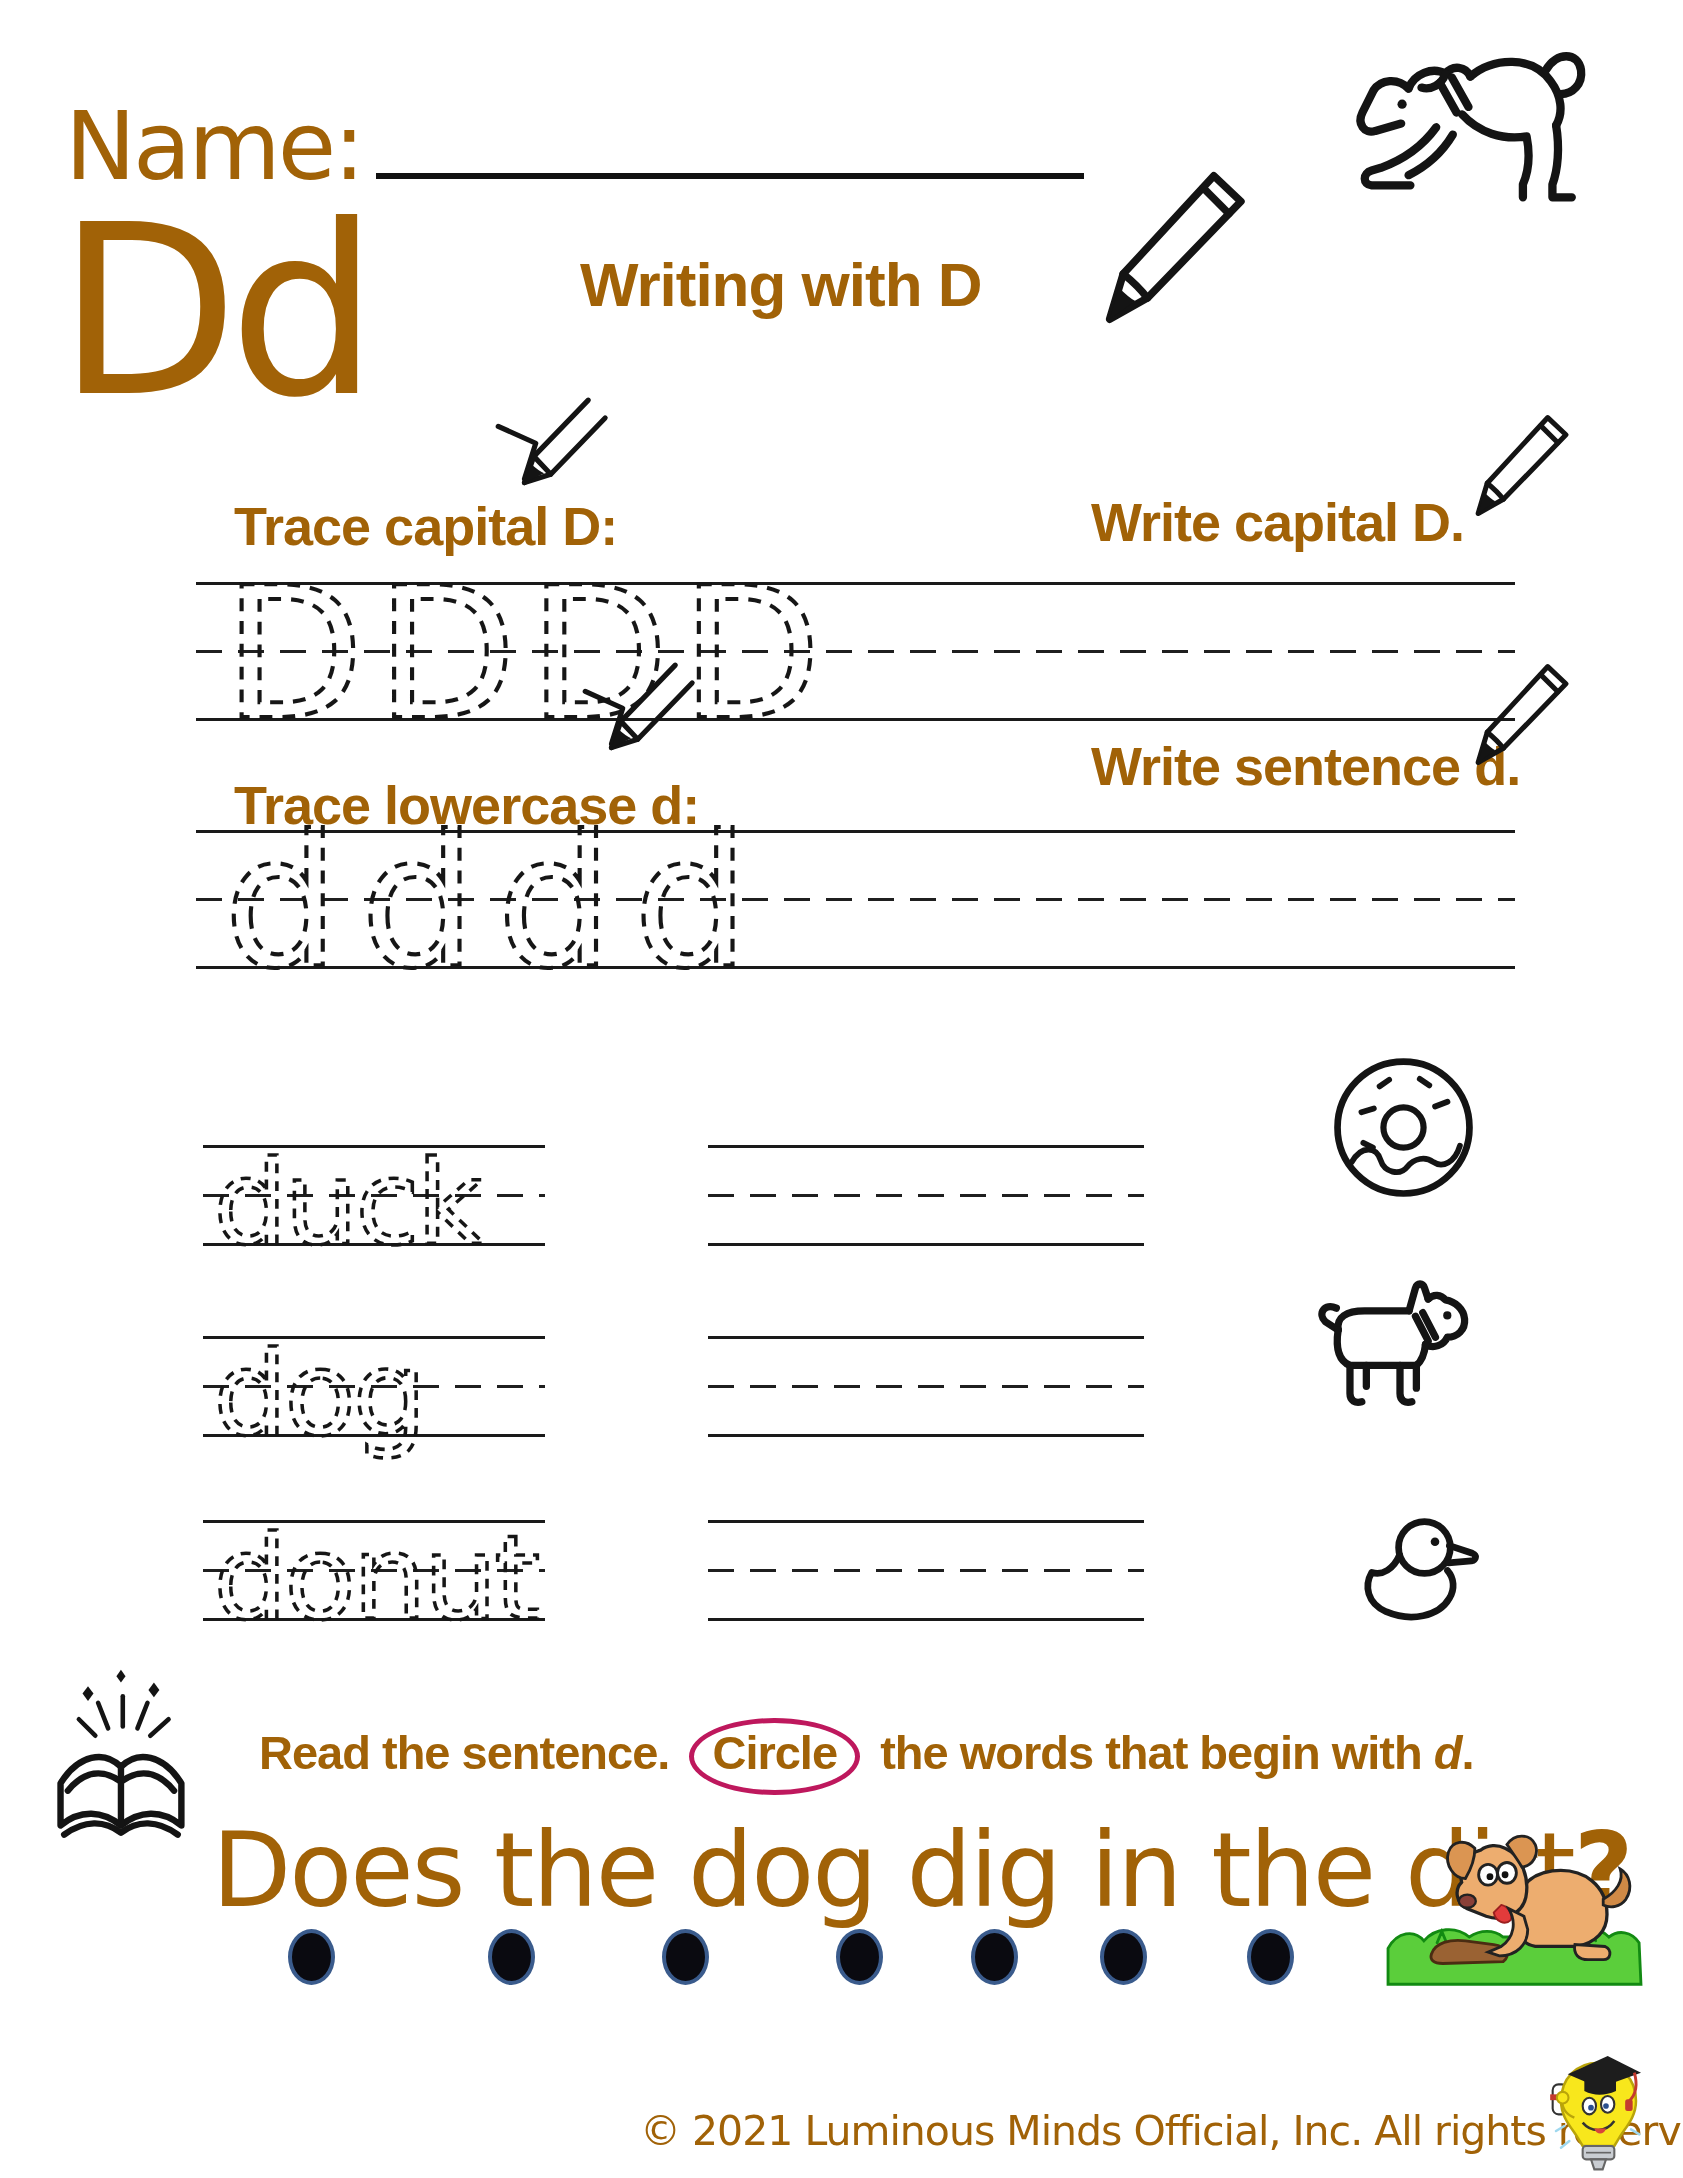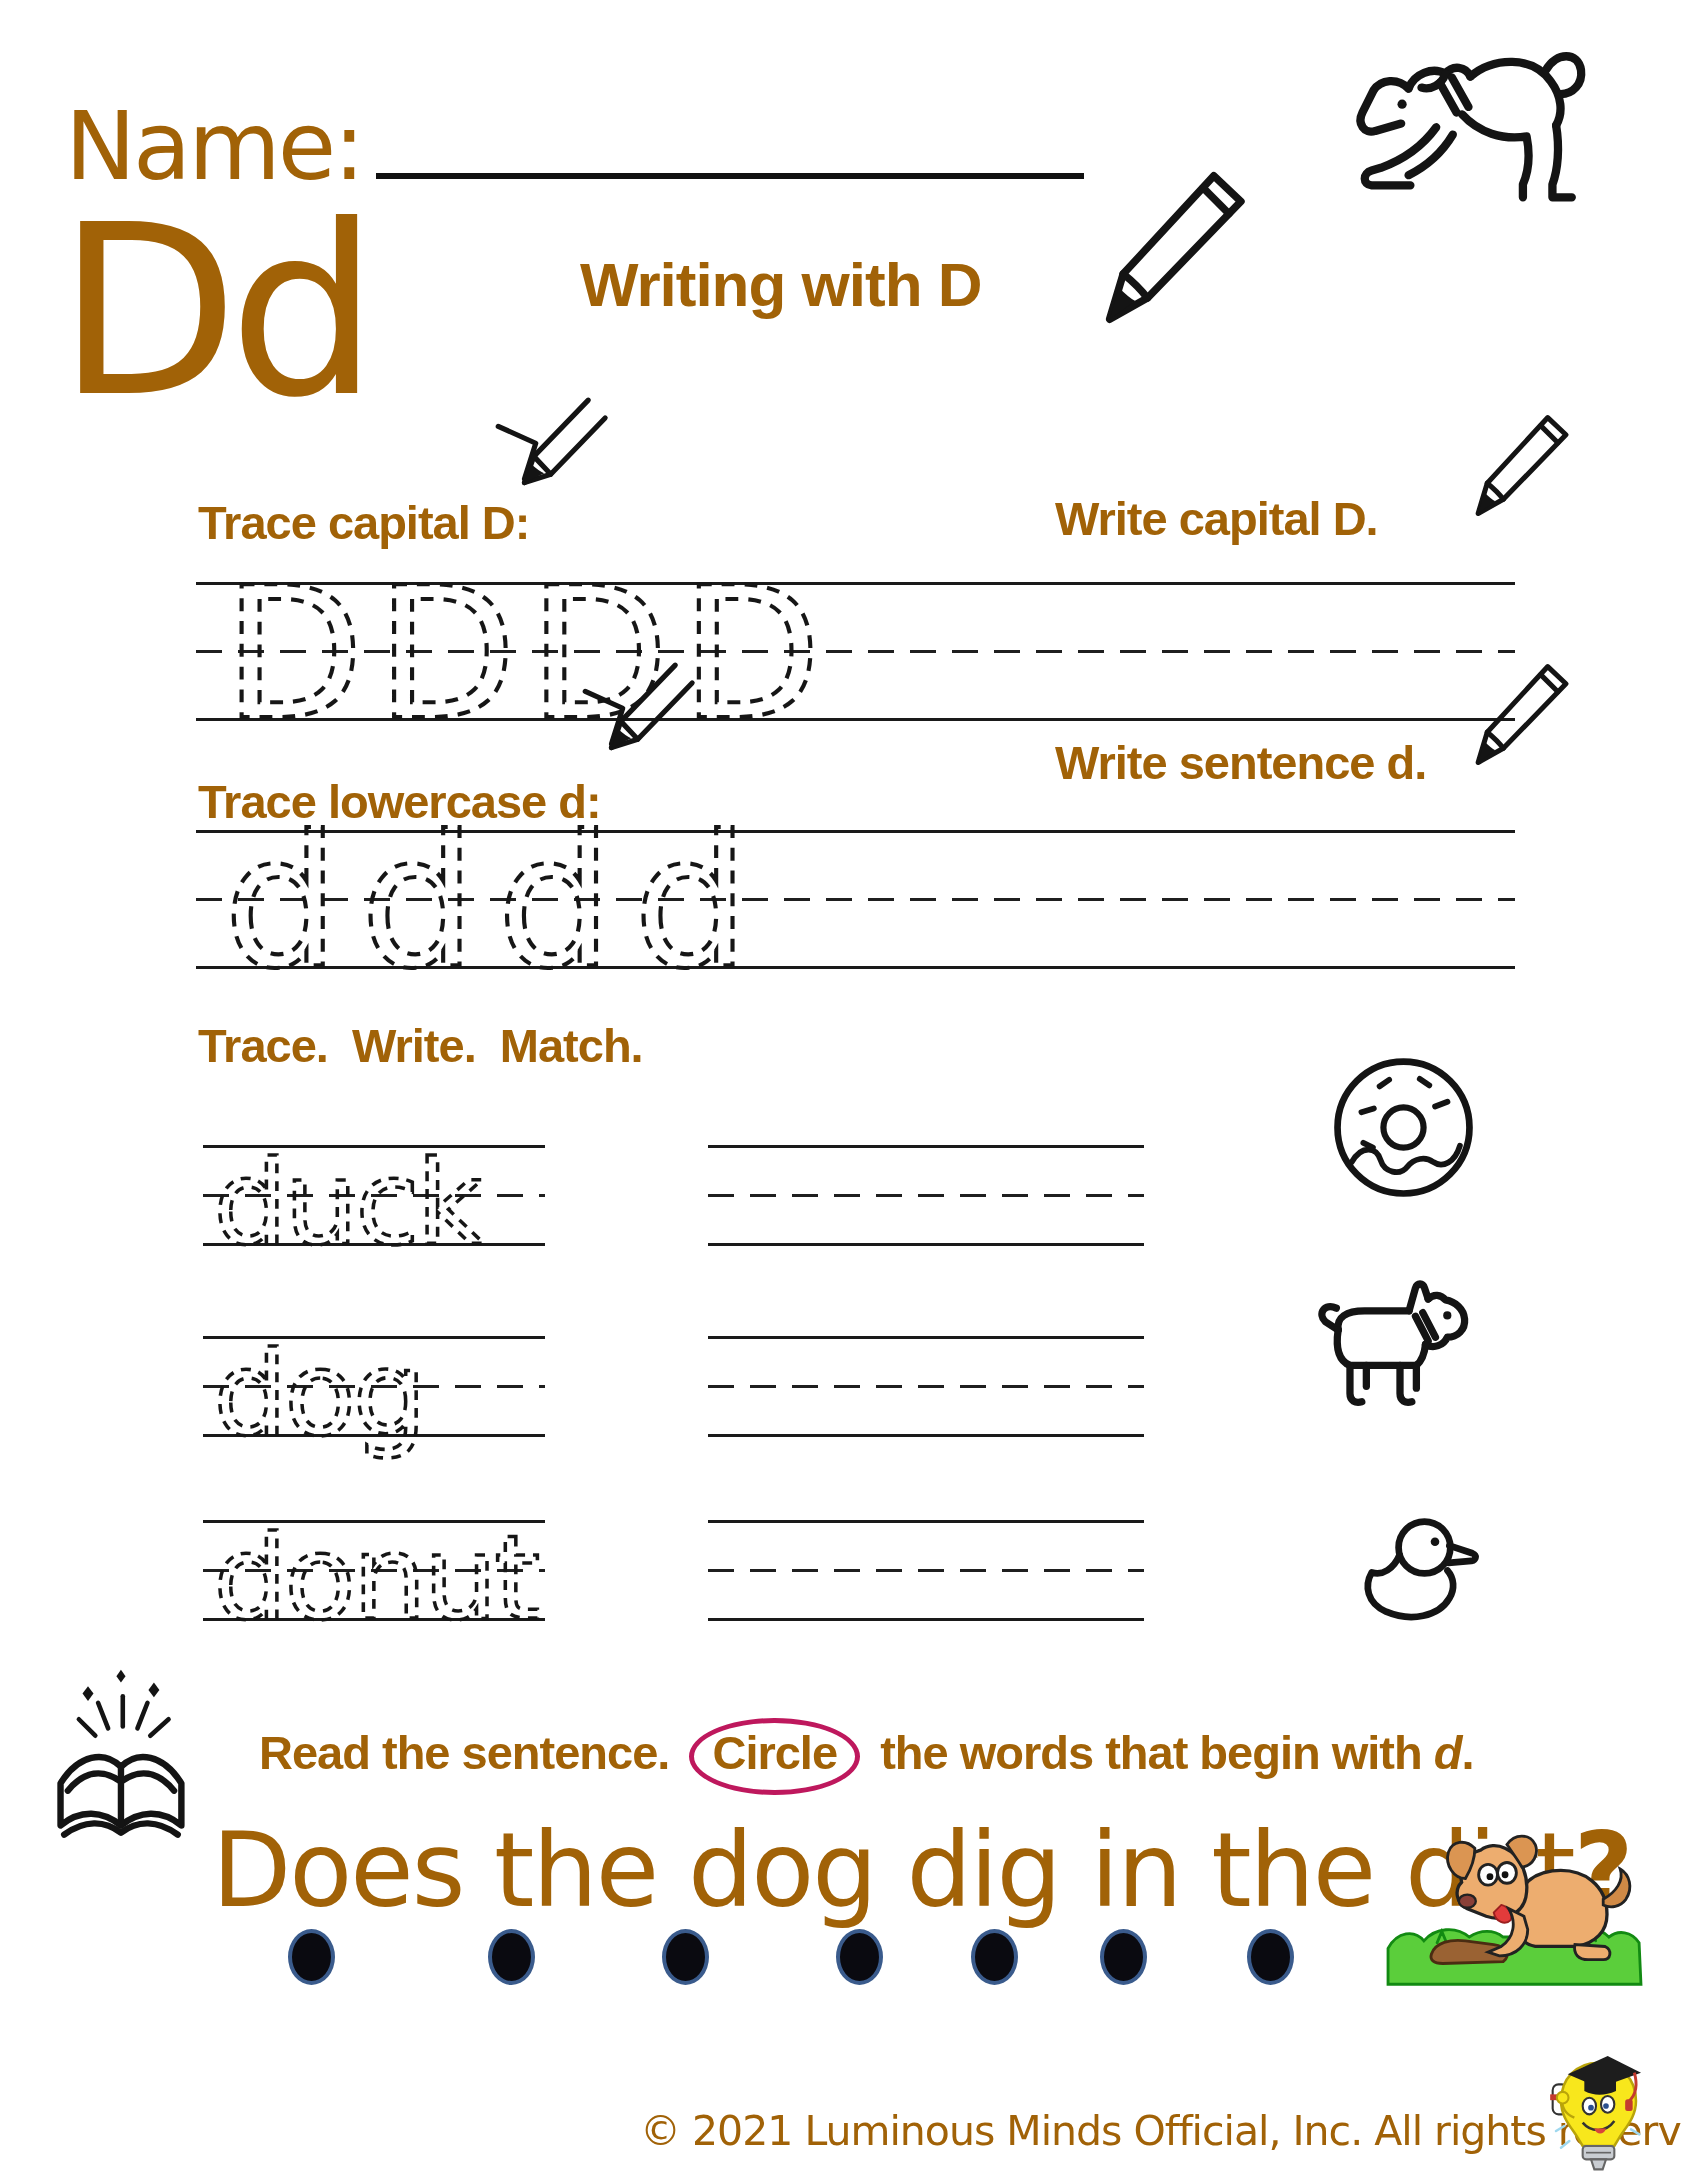--- a/index.html
+++ b/index.html
@@ -8,21 +8,21 @@
     font-family:"Liberation Sans",sans-serif;color:#a16207;overflow:hidden;
     margin:0 auto;
   }
   .abs{position:absolute;}
   
   .name-row{left:65px;top:91px;font-family:"DejaVu Sans",sans-serif;font-size:95px;letter-spacing:-3px;white-space:nowrap;}
   .name-line{display:inline-block;width:708px;border-bottom:6px solid #111;height:73px;margin-left:14px;vertical-align:baseline;}
   .big-letters{left:57px;top:194px;font-family:"DejaVu Sans",sans-serif;font-size:236px;line-height:1;letter-spacing:-10px;}
   .page-title{left:580px;top:249px;font-size:62px;font-weight:700;letter-spacing:-1px;}
   
-  .sec-label{font-size:47px;font-weight:700;letter-spacing:-1px;white-space:nowrap;}
+  .sec-label{font-size:54px;font-weight:700;letter-spacing:-1px;white-space:nowrap;margin-left:36px;}
   
   .lines3{border-top:3px solid #1a1a1a;border-bottom:3px solid #1a1a1a;box-sizing:border-box;}
   .lines3 .mid{position:absolute;left:0;right:0;top:50%;height:3px;margin-top:-2px;
     background-image:repeating-linear-gradient(to right,#1f1f1f 0 26px,transparent 26px 42px);}
   .trace-svg{overflow:visible;}
   .trace-svg text{
     fill:none;stroke:#161616;stroke-width:4.2px;stroke-dasharray:13 10;
     font-family:"DejaVu Sans",sans-serif;
   }
   .trace-svg.word text{stroke-width:3.6px;stroke-dasharray:10 8;letter-spacing:-3px;}
@@ -138,21 +138,20 @@
   <div class="abs lines3" style="left:196px;top:830px;width:1319px;height:139px;">
     <div class="mid"></div>
   </div>
   <svg class="abs trace-svg" style="left:210px;top:830px;width:653px;height:139px;" viewBox="0 0 660 140" width="653" height="139">
     <text x="14" y="136" font-size="184">d</text>
     <text x="152" y="136" font-size="184">d</text>
     <text x="290" y="136" font-size="184">d</text>
     <text x="428" y="136" font-size="184">d</text>
   </svg>
 
-  <div class="abs twm">Trace.  Write.  Match.</div>
 
   <div class="abs lines3" style="left:203px;top:1145px;width:342px;height:101px;">
       <div class="mid"></div>
     </div>
   <svg class="abs trace-svg word" style="left:203px;top:1145px;width:342px;height:158px;" viewBox="0 0 345 160" width="342" height="158">
     <text x="10" y="99" font-size="118">duck</text>
   </svg>
   <div class="abs lines3" style="left:708px;top:1145px;width:436px;height:101px;">
       <div class="mid"></div>
     </div>

